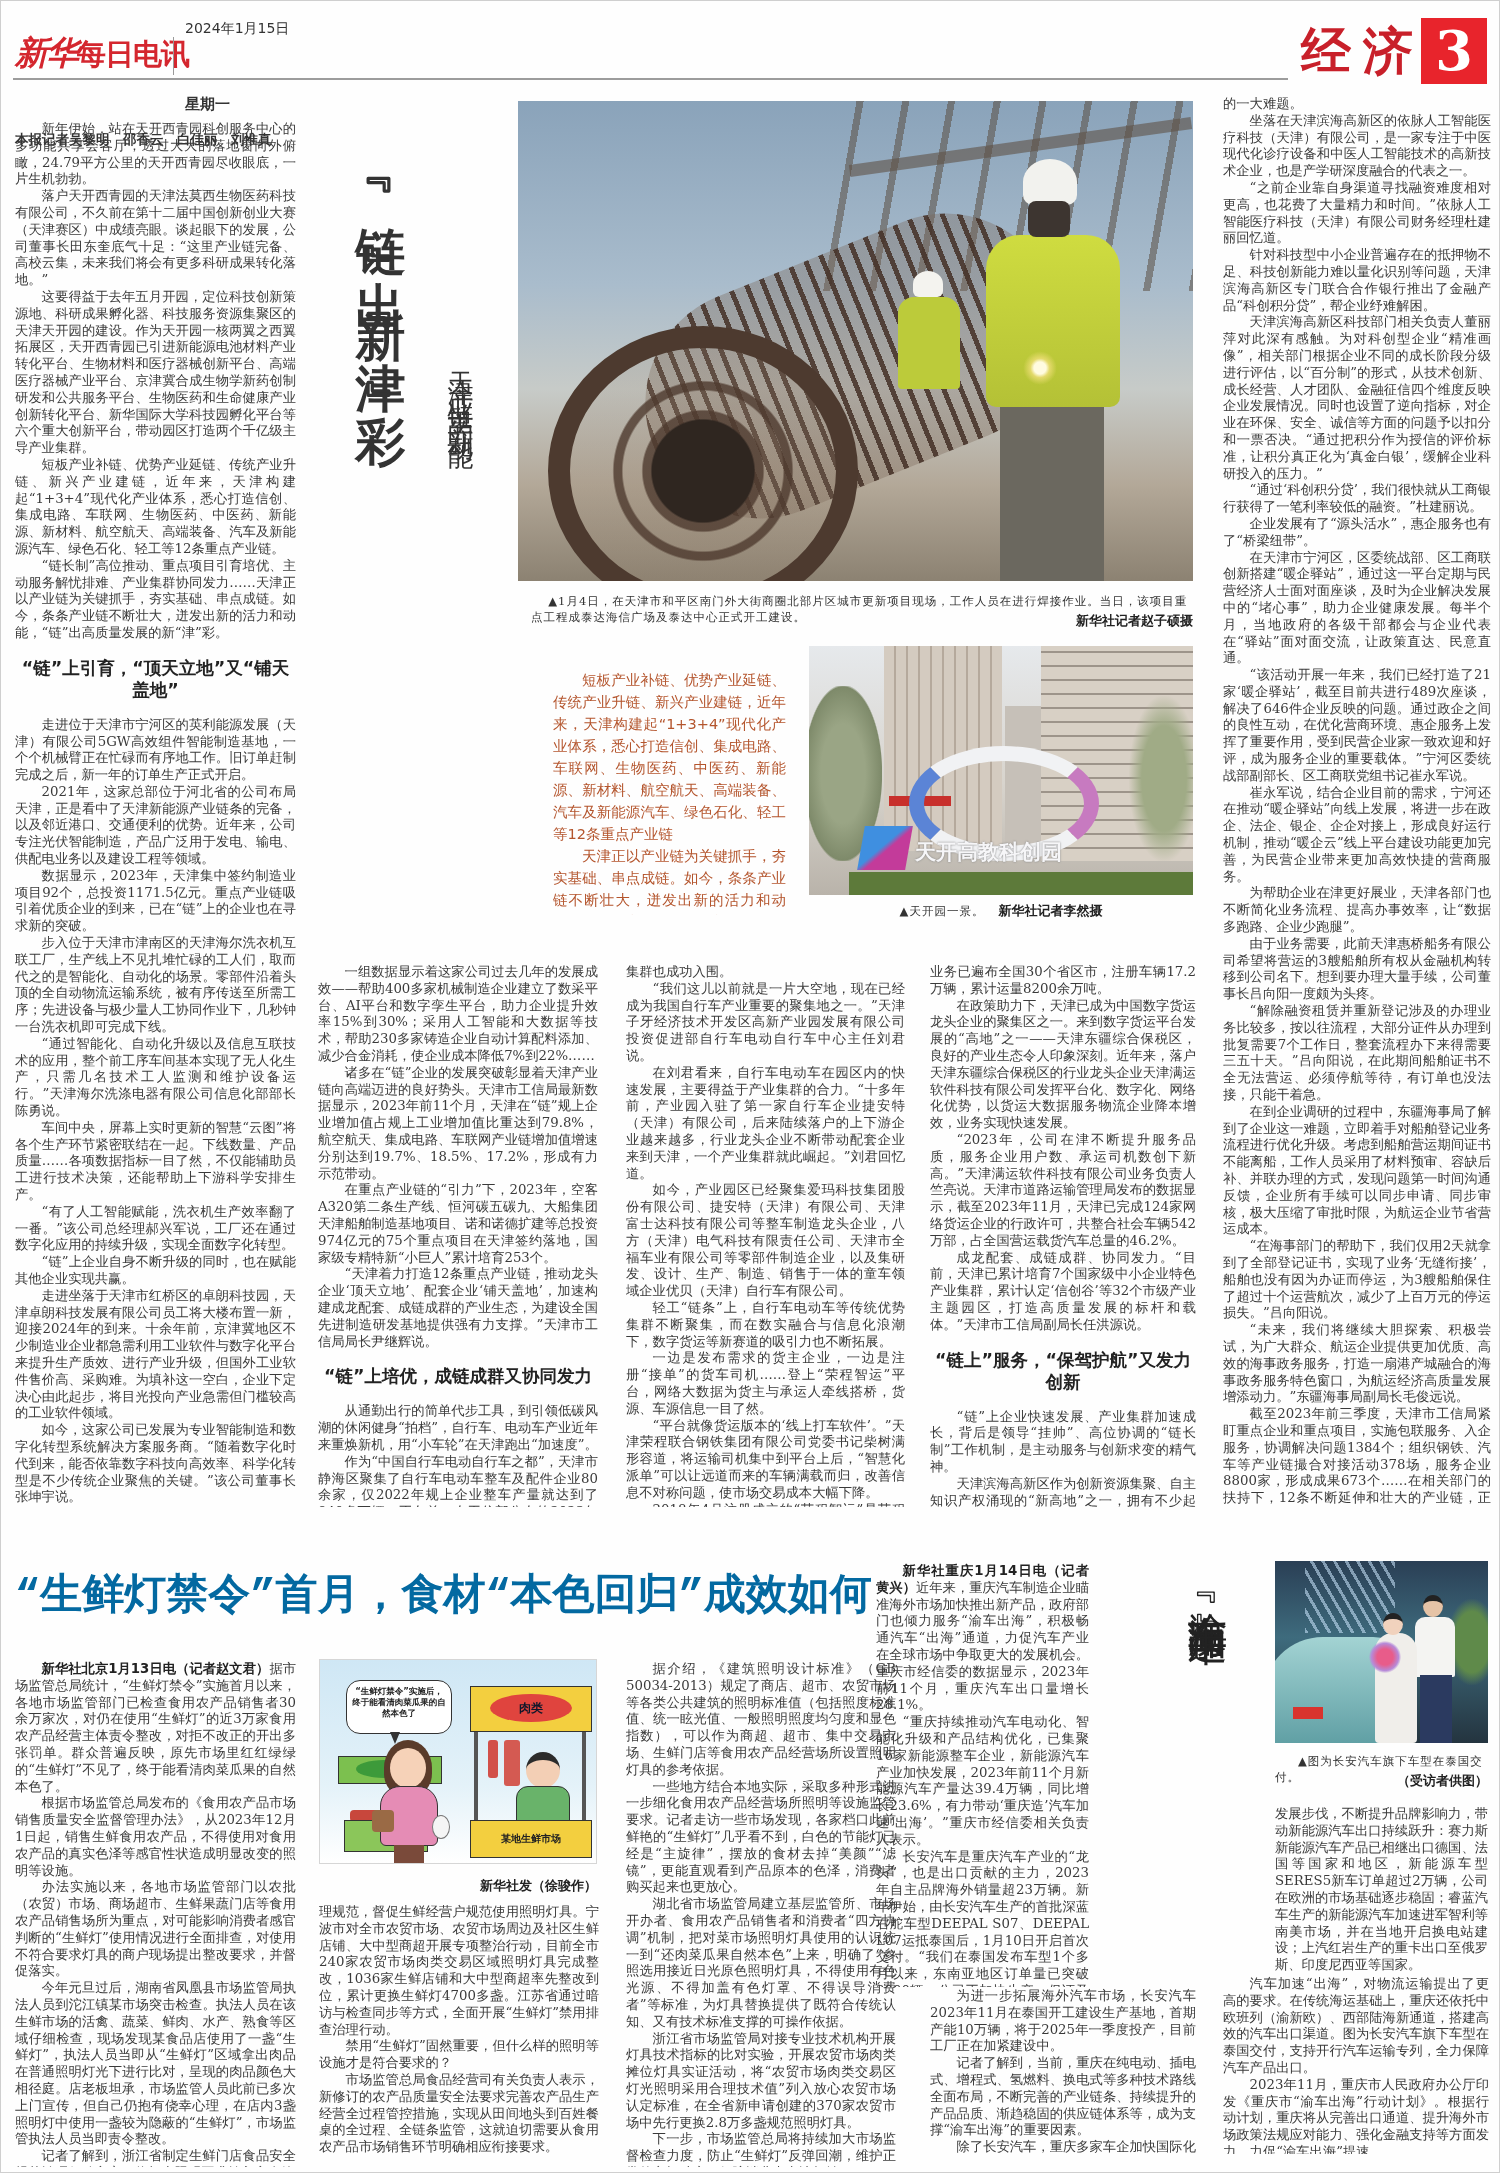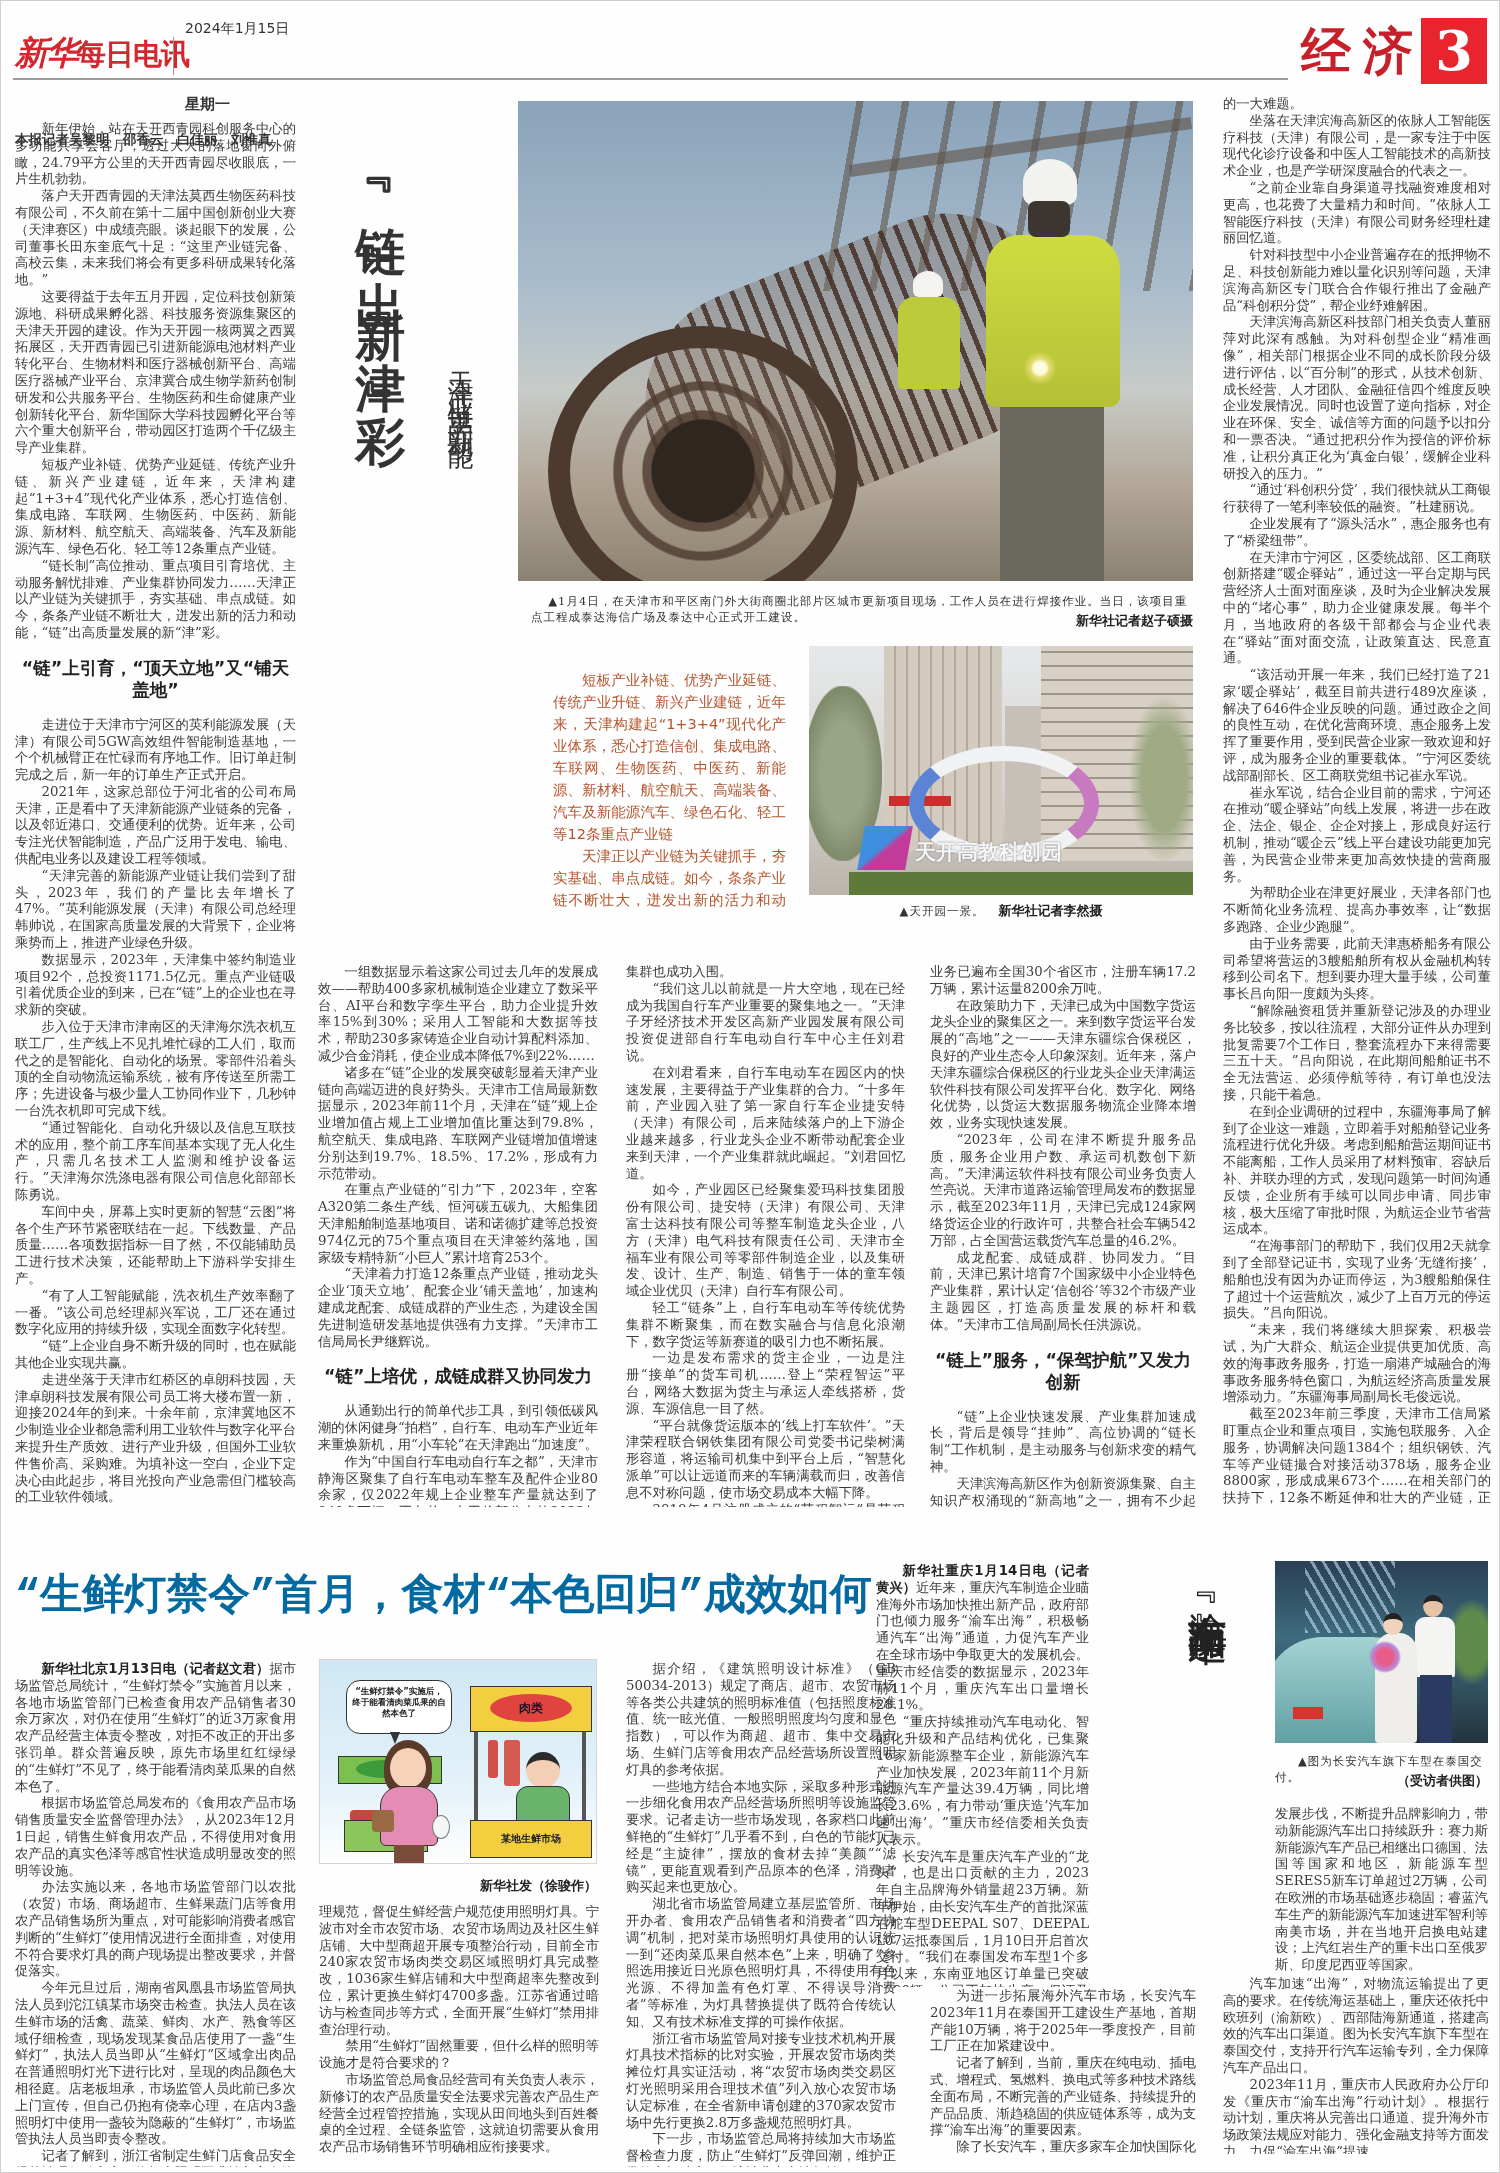--- a/index.html
+++ b/index.html
@@ -185,21 +185,20 @@
 
   <div class="col" id="fc0">
     <p>新年伊始，站在天开西青园科创服务中心的多功能共享会客厅，透过大大的落地窗向外俯瞰，24.79平方公里的天开西青园尽收眼底，一片生机勃勃。</p>
     <p>落户天开西青园的天津法莫西生物医药科技有限公司，不久前在第十二届中国创新创业大赛（天津赛区）中成绩亮眼。谈起眼下的发展，公司董事长田东奎底气十足：“这里产业链完备、高校云集，未来我们将会有更多科研成果转化落地。”</p>
     <p>这要得益于去年五月开园，定位科技创新策源地、科研成果孵化器、科技服务资源集聚区的天津天开园的建设。作为天开园一核两翼之西翼拓展区，天开西青园已引进新能源电池材料产业转化平台、生物材料和医疗器械创新平台、高端医疗器械产业平台、京津冀合成生物学新药创制研发和公共服务平台、生物医药和生命健康产业创新转化平台、新华国际大学科技园孵化平台等六个重大创新平台，带动园区打造两个千亿级主导产业集群。</p>
     <p>短板产业补链、优势产业延链、传统产业升链、新兴产业建链，近年来，天津构建起“1+3+4”现代化产业体系，悉心打造信创、集成电路、车联网、生物医药、中医药、新能源、新材料、航空航天、高端装备、汽车及新能源汽车、绿色石化、轻工等12条重点产业链。</p>
     <p>“链长制”高位推动、重点项目引育培优、主动服务解忧排难、产业集群协同发力……天津正以产业链为关键抓手，夯实基础、串点成链。如今，条条产业链不断壮大，迸发出新的活力和动能，“链”出高质量发展的新“津”彩。</p>
     <h3>“链”上引育，“顶天立地”又“铺天盖地”</h3>
     <p>走进位于天津市宁河区的英利能源发展（天津）有限公司5GW高效组件智能制造基地，一个个机械臂正在忙碌而有序地工作。旧订单赶制完成之后，新一年的订单生产正式开启。</p>
     <p>2021年，这家总部位于河北省的公司布局天津，正是看中了天津新能源产业链条的完备，以及邻近港口、交通便利的优势。近年来，公司专注光伏智能制造，产品广泛用于发电、输电、供配电业务以及建设工程等领域。</p>
-    <p>“天津完善的新能源产业链让我们尝到了甜头，2023年，我们的产量比去年增长了47%。”英利能源发展（天津）有限公司总经理韩帅说，在国家高质量发展的大背景下，企业将乘势而上，推进产业绿色升级。</p>
     <p>数据显示，2023年，天津集中签约制造业项目92个，总投资1171.5亿元。重点产业链吸引着优质企业的到来，已在“链”上的企业也在寻求新的突破。</p>
     <p>步入位于天津市津南区的天津海尔洗衣机互联工厂，生产线上不见扎堆忙碌的工人们，取而代之的是智能化、自动化的场景。零部件沿着头顶的全自动物流运输系统，被有序传送至所需工序；先进设备与极少量人工协同作业下，几秒钟一台洗衣机即可完成下线。</p>
     <p>“通过智能化、自动化升级以及信息互联技术的应用，整个前工序车间基本实现了无人化生产，只需几名技术工人监测和维护设备运行。”天津海尔洗涤电器有限公司信息化部部长陈勇说。</p>
     <p>车间中央，屏幕上实时更新的智慧“云图”将各个生产环节紧密联结在一起。下线数量、产品质量……各项数据指标一目了然，不仅能辅助员工进行技术决策，还能帮助上下游科学安排生产。</p>
     <p>“有了人工智能赋能，洗衣机生产效率翻了一番。”该公司总经理郝兴军说，工厂还在通过数字化应用的持续升级，实现全面数字化转型。</p>
     <p>“链”上企业自身不断升级的同时，也在赋能其他企业实现共赢。</p>
     <p>走进坐落于天津市红桥区的卓朗科技园，天津卓朗科技发展有限公司员工将大楼布置一新，迎接2024年的到来。十余年前，京津冀地区不少制造业企业都急需利用工业软件与数字化平台来提升生产质效、进行产业升级，但国外工业软件售价高、采购难。为填补这一空白，企业下定决心由此起步，将目光投向产业急需但门槛较高的工业软件领域。</p>
     <p>如今，这家公司已发展为专业智能制造和数字化转型系统解决方案服务商。“随着数字化时代到来，能否依靠数字科技向高效率、科学化转型是不少传统企业聚焦的关键。”该公司董事长张坤宇说。</p>
   </div>
 

